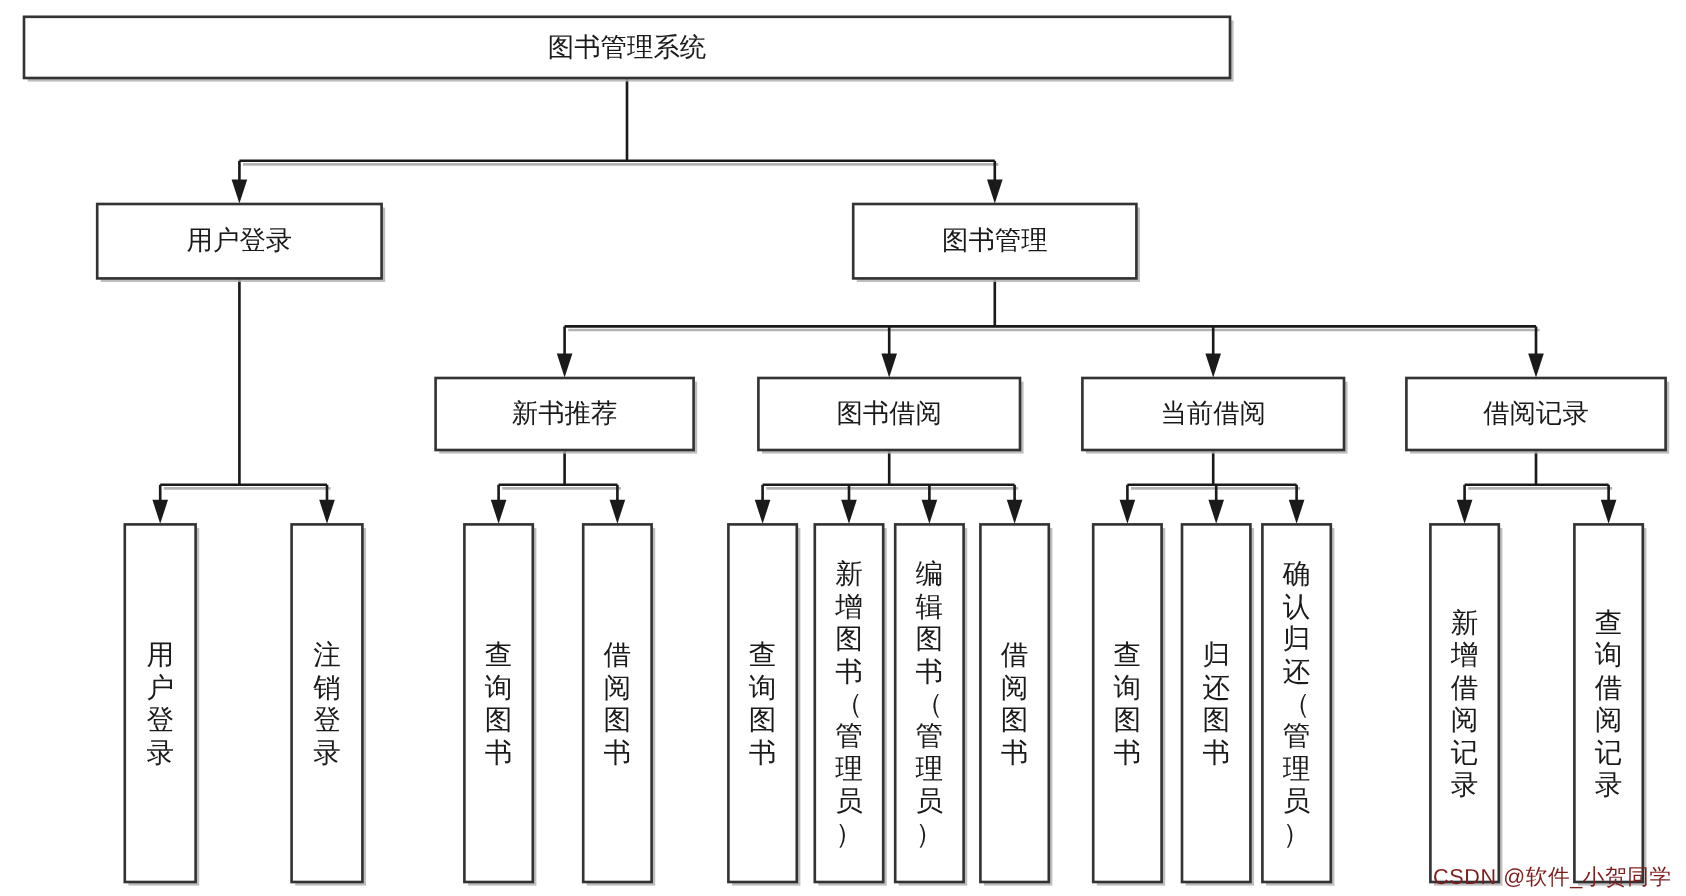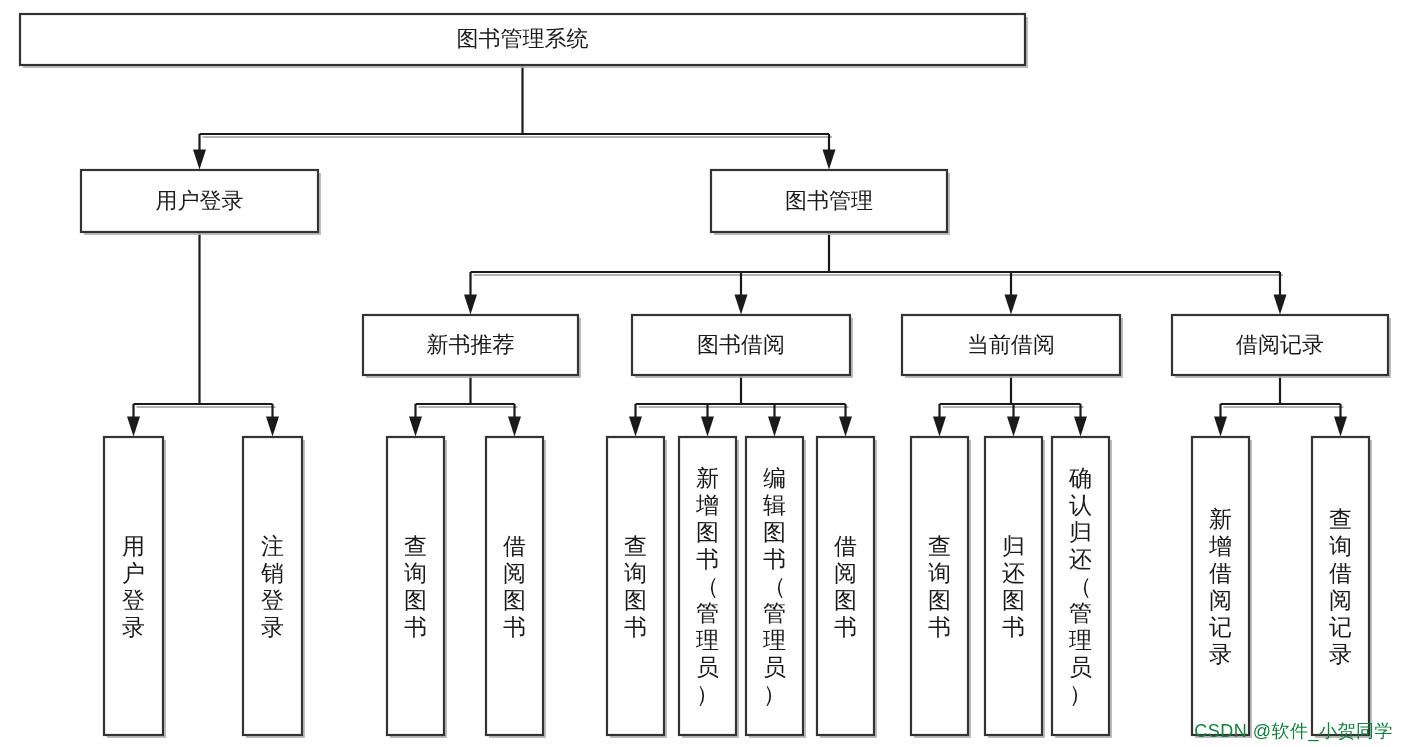--- a/index.html
+++ b/index.html
@@ -57,21 +57,21 @@
     fill: #1a1a1a;
     font-size: 23px;
     text-anchor: middle;
   }
   .watermark {
     position: absolute;
     right: 12px;
     bottom: 4px;
     font-family: "Liberation Sans", "DejaVu Sans", sans-serif;
     font-size: 18px;
-    color: #15803d;
+    color: #7f1d1d;
     letter-spacing: 0.5px;
     white-space: nowrap;
     pointer-events: none;
   }
 </style>
 </head>
 <body>
 
 <div id="diagram-root">
   <svg id="diagram-svg" width="1405" height="747" viewBox="0 0 1405 747" xmlns="http://www.w3.org/2000/svg">

